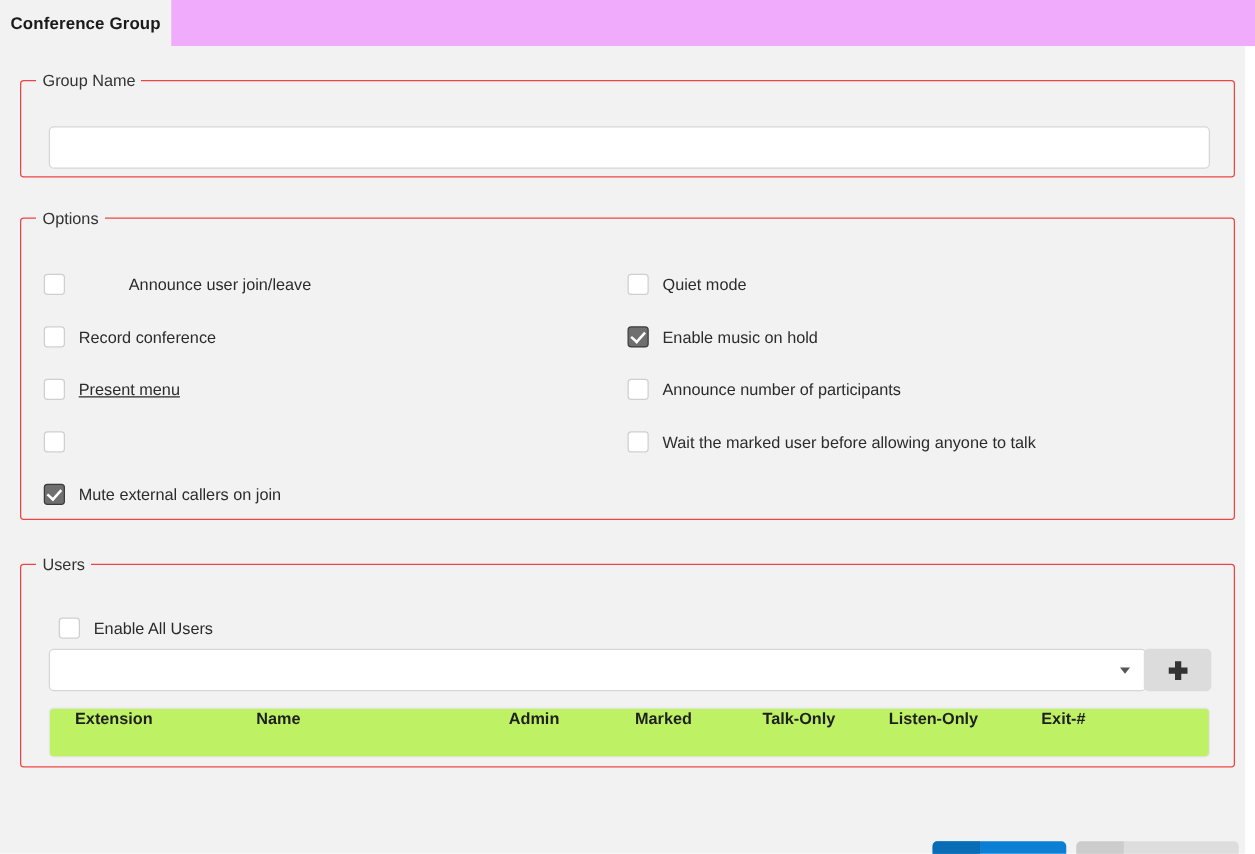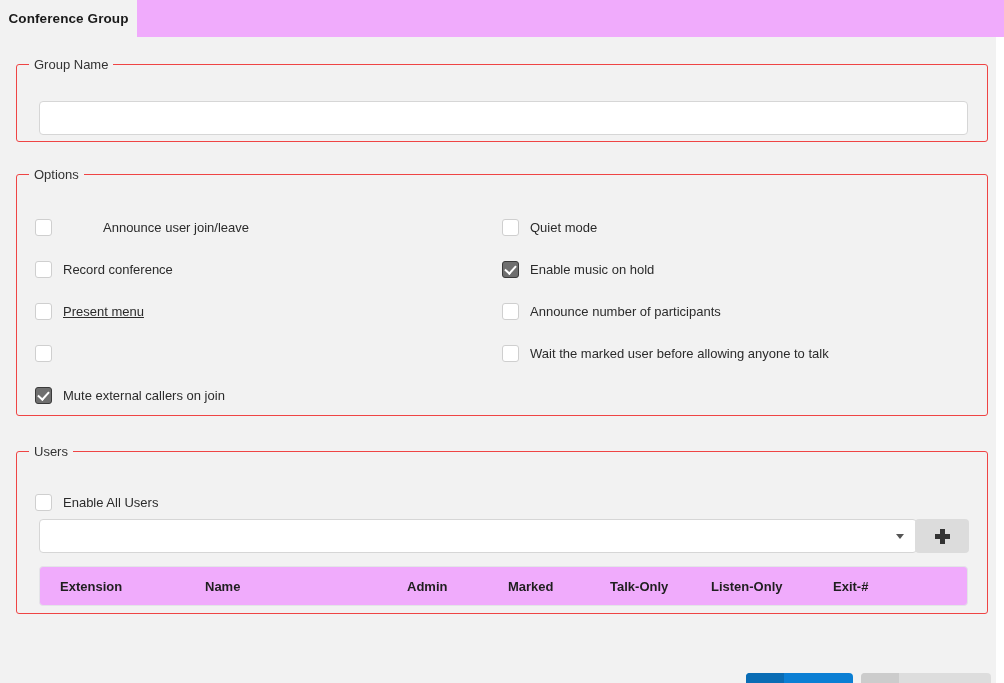--- a/index.html
+++ b/index.html
@@ -166,21 +166,21 @@
   }
   .cb-label {
     margin-left: 11px;
     font-size: 13px;
     color: #2b2b2b;
     white-space: nowrap;
   }
 
   
   #enable-all-row {
-    left: 18px;
+    left: 30px;
     top: 33px;
     text-align: right;
   }
   .select-wrap {
     position: absolute;
     left: 22px;
     top: 61px;
     width: 878px;
     height: 34px;
     border: 1px solid #d6d6d6;
@@ -241,26 +241,25 @@
     left: 0; top: 5px; width: 15px; height: 5px;
   }
 
   
   .table-head {
     position: absolute;
     left: 22px;
     top: 108px;
     width: 929px;
     height: 40px;
-    background: #f0abfc;
+    background: #bef264;
     border: 1px solid #e3e5e7;
     border-radius: 4px;
     box-sizing: border-box;
     display: flex;
-    align-items: center;
   }
   .th {
     font-size: 13px;
     font-weight: bold;
     color: #1f1f1f;
     box-sizing: border-box;
     padding-left: 0;
     white-space: nowrap;
   }
 

